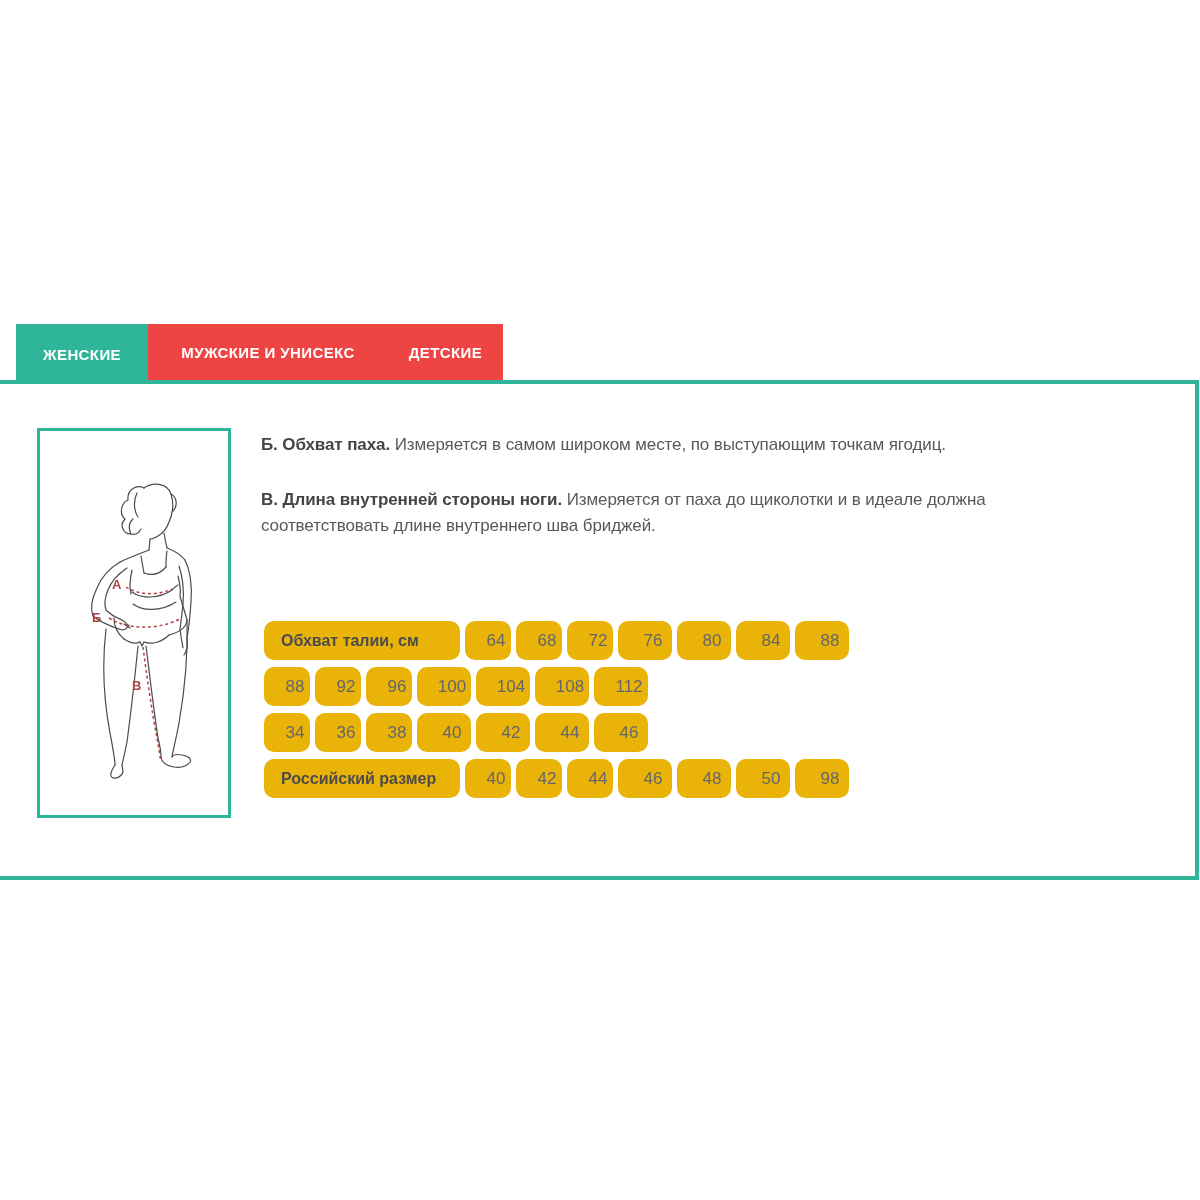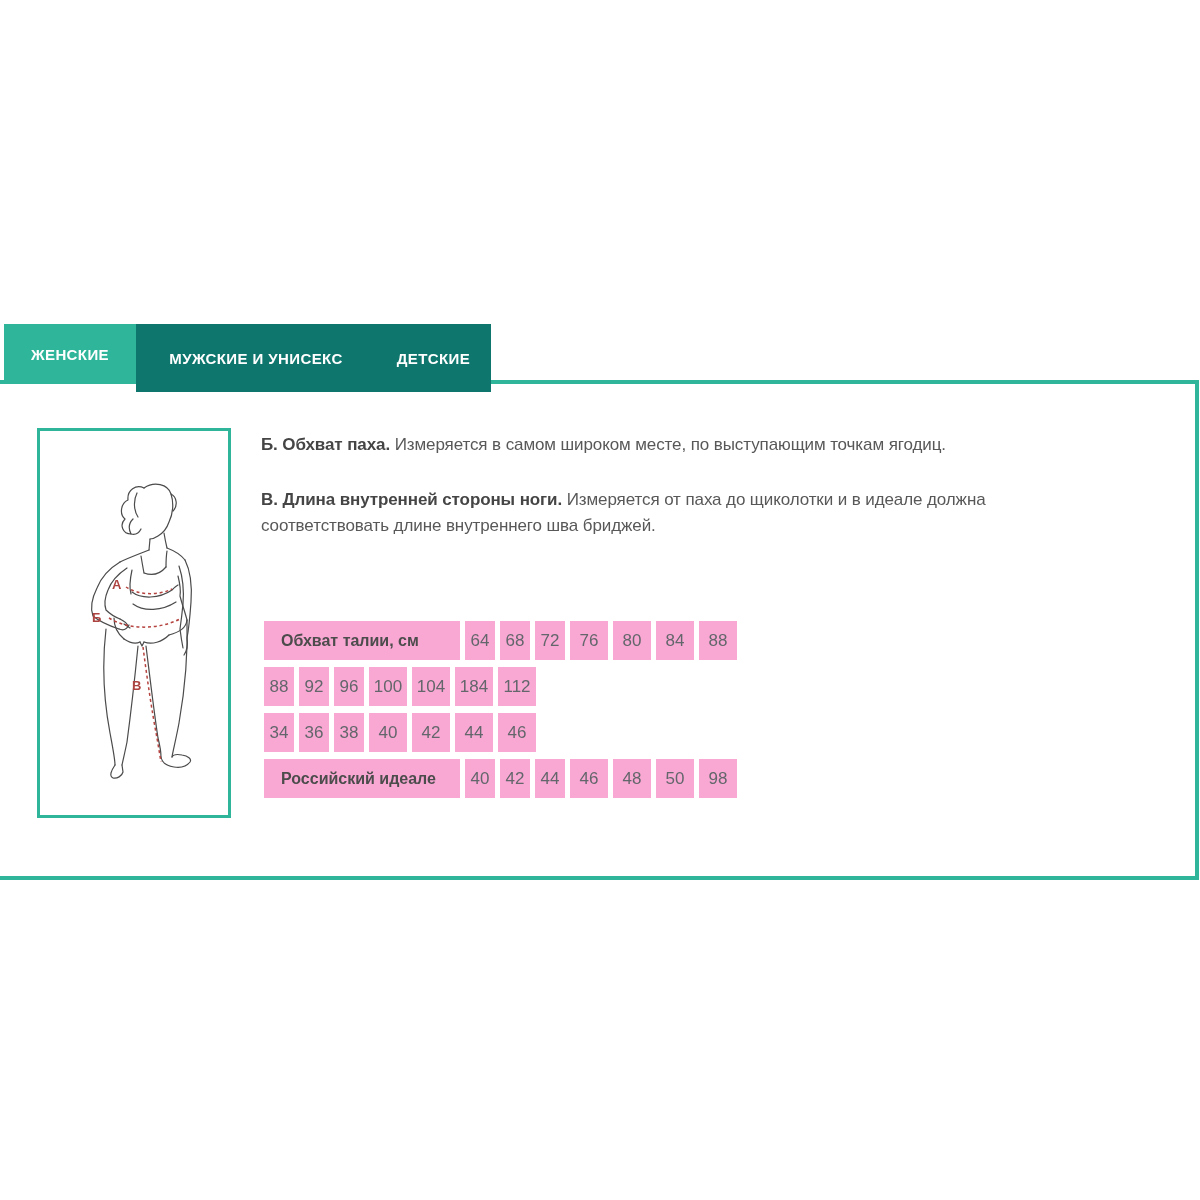--- a/index.html
+++ b/index.html
@@ -2,26 +2,26 @@
 <html><head>
 <meta charset="utf-8">
 <style>
   html,body{margin:0;padding:0;}
   body{
     width:1200px;height:1200px;background:#ffffff;position:relative;overflow:hidden;
     font-family:"Liberation Sans",sans-serif;
   }
   
   .tabbar{
-    position:absolute;left:4px;top:324px;height:60px;
+    position:absolute;left:16px;top:324px;height:60px;
     display:flex;align-items:flex-start;z-index:2;
   }
   .tab{
-    height:68px;display:flex;align-items:center;justify-content:center;
-    background:#0f766e;color:#ffffff;font-weight:bold;font-size:15px;
+    height:56px;display:flex;align-items:center;justify-content:center;
+    background:#ef4444;color:#ffffff;font-weight:bold;font-size:15px;
     letter-spacing:.4px;cursor:pointer;user-select:none;
   }
   .tab.t1{width:132px;}
   .tab.t2{width:240px;}
   .tab.t3{width:115px;text-align:center;}
   .tab.selected{background:#2fb59a;height:60px;}
   
   .panel{
     position:absolute;left:-6px;top:380px;width:1205px;height:500px;
     box-sizing:border-box;border:4px solid #2fb59a;background:#ffffff;
@@ -39,28 +39,28 @@
     letter-spacing:-0.1px;
   }
   .instr b{color:#454545;}
   
   .sz-table{
     position:absolute;left:266px;top:237px;
     display:flex;flex-direction:column;gap:7px;
   }
   .trow{display:flex;gap:5px;height:39px;}
   .tcell{
-    background:#f9a8d4;display:flex;align-items:center;justify-content:center;
-    font-size:17px;color:#63666b;
+    background:#eab308;display:flex;align-items:center;justify-content:center;
+    font-size:17px;color:#63666b;border-radius:10px;
   }
   .tcell.lbl{
     width:196px;box-sizing:border-box;justify-content:flex-start;padding-left:17px;
     font-weight:bold;font-size:16px;color:#4c4c4c;
   }
-  .trow .tcell.val{width:38px;}
+  .trow .tcell.val{width:38px;padding-left:16px;}
   .trow .tcell.val.narrow{width:30px;}
 </style>
 </head>
 <body>
 
 <div class="tabbar">
   <div class="tab t1 selected">
     <span>ЖЕНСКИЕ</span>
   </div>
   <div class="tab t2">
@@ -149,34 +149,34 @@
       <div class="tcell val">80</div>
       <div class="tcell val">84</div>
       <div class="tcell val">88</div>
     </div>
     <div class="trow">
       <div class="tcell val narrow">88</div>
       <div class="tcell val narrow">92</div>
       <div class="tcell val narrow">96</div>
       <div class="tcell val">100</div>
       <div class="tcell val">104</div>
-      <div class="tcell val">184</div>
+      <div class="tcell val">108</div>
       <div class="tcell val">112</div>
     </div>
     <div class="trow">
       <div class="tcell val narrow">34</div>
       <div class="tcell val narrow">36</div>
       <div class="tcell val narrow">38</div>
       <div class="tcell val">40</div>
       <div class="tcell val">42</div>
       <div class="tcell val">44</div>
       <div class="tcell val">46</div>
     </div>
     <div class="trow">
-      <div class="tcell lbl">Российский идеале</div>
+      <div class="tcell lbl">Российский размер</div>
       <div class="tcell val narrow">40</div>
       <div class="tcell val narrow">42</div>
       <div class="tcell val narrow">44</div>
       <div class="tcell val">46</div>
       <div class="tcell val">48</div>
       <div class="tcell val">50</div>
       <div class="tcell val">98</div>
     </div>
   </div>
 

